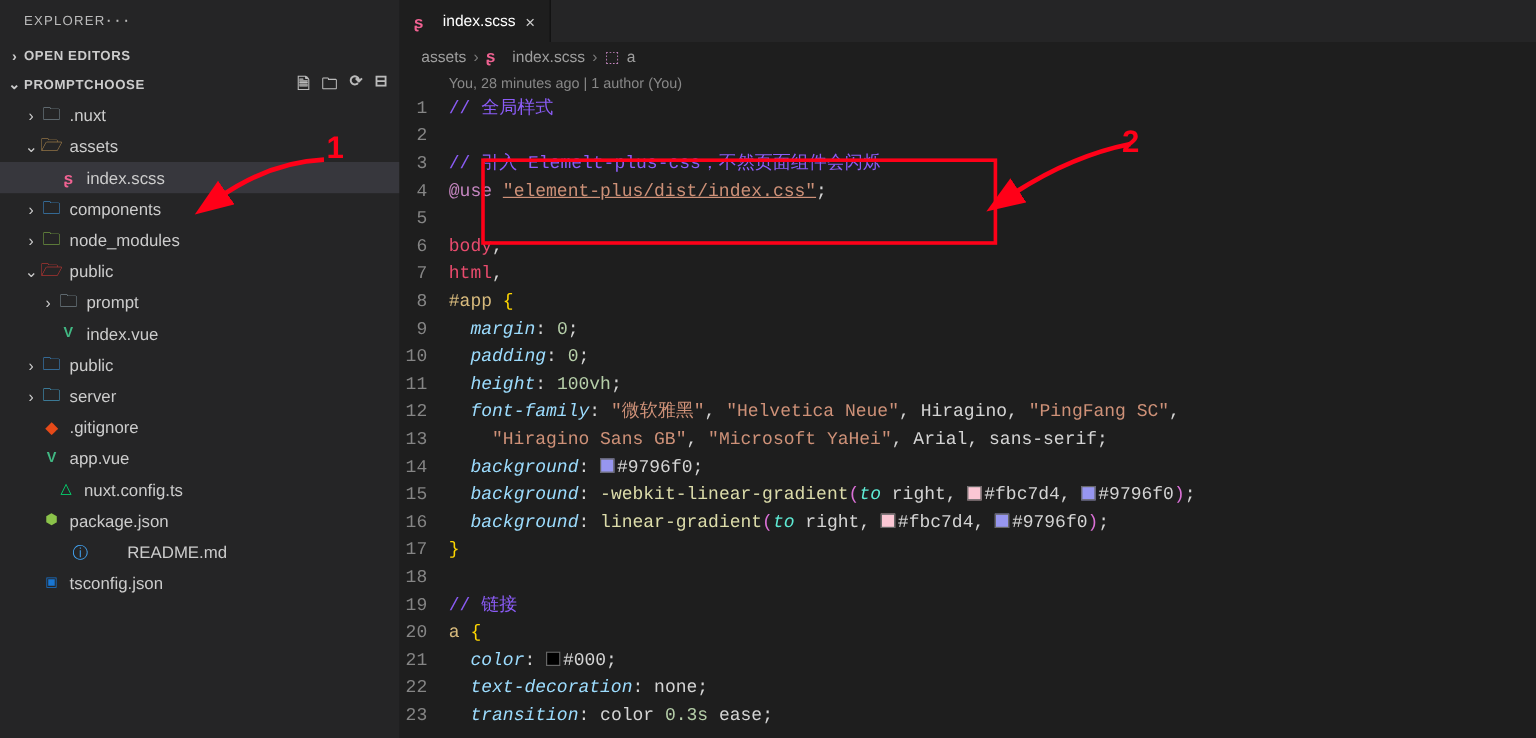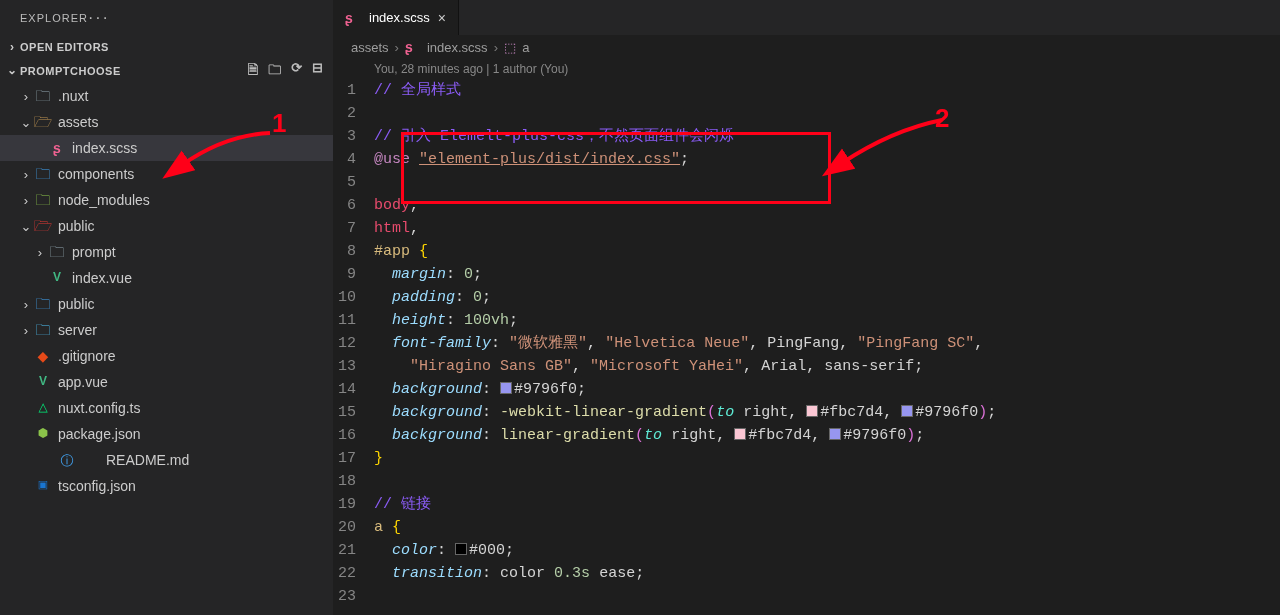--- a/index.html
+++ b/index.html
@@ -162,21 +162,21 @@
         <div class="row" style="padding-left: 18px;">
           <span class="chev none">›</span>
           <span class="icon fi fi-git"></span>
           <span class="label">.gitignore</span>
         </div>
         <div class="row" style="padding-left: 18px;">
           <span class="chev none">›</span>
           <span class="icon fi fi-vue"></span>
           <span class="label">app.vue</span>
         </div>
-        <div class="row" style="padding-left: 18px;">
+        <div class="row" style="padding-left: 18px; margin-left: 12px;">
           <span class="chev none">›</span>
           <span class="icon fi fi-ts"></span>
           <span class="label">nuxt.config.ts</span>
         </div>
         <div class="row" style="padding-left: 18px;">
           <span class="chev none">›</span>
           <span class="icon fi fi-json"></span>
           <span class="label">package.json</span>
         </div>
         <div class="row" style="padding-left: 18px; gap: 24px;">
@@ -242,30 +242,31 @@
 <div class="line"></div>
 <div class="line"><span class="c-comment">// 引入 Elemelt-plus-css，不然页面组件会闪烁</span></div>
 <div class="line"><span class="c-keyword">@use</span> <span class="c-string c-underline">"element-plus/dist/index.css"</span><span class="c-punc">;</span></div>
 <div class="line"></div>
 <div class="line"><span class="c-tagsel">body</span><span class="c-punc">,</span></div>
 <div class="line"><span class="c-tagsel">html</span><span class="c-punc">,</span></div>
 <div class="line"><span class="c-tag">#app</span> <span class="c-brace">{</span></div>
 <div class="line">  <span class="c-prop">margin</span><span class="c-punc">:</span> <span class="c-num">0</span><span class="c-punc">;</span></div>
 <div class="line">  <span class="c-prop">padding</span><span class="c-punc">:</span> <span class="c-num">0</span><span class="c-punc">;</span></div>
 <div class="line">  <span class="c-prop">height</span><span class="c-punc">:</span> <span class="c-num">100</span><span class="c-unit">vh</span><span class="c-punc">;</span></div>
-<div class="line">  <span class="c-prop">font-family</span><span class="c-punc">:</span> <span class="c-string">"微软雅黑"</span><span class="c-punc">,</span> <span class="c-string">"Helvetica Neue"</span><span class="c-punc">,</span> <span class="c-punc">PingFang</span><span class="c-punc">,</span> <span class="c-string">"PingFang SC"</span><span class="c-punc">,</span></div>
+<div class="line">  <span class="c-prop">font-family</span><span class="c-punc">:</span> <span class="c-string">"微软雅黑"</span><span class="c-punc">,</span> <span class="c-string">"Helvetica Neue"</span><span class="c-punc">,</span> <span class="c-punc">Hiragino</span><span class="c-punc">,</span> <span class="c-string">"PingFang SC"</span><span class="c-punc">,</span></div>
 <div class="line">    <span class="c-string">"Hiragino Sans GB"</span><span class="c-punc">,</span> <span class="c-string">"Microsoft YaHei"</span><span class="c-punc">,</span> <span class="c-punc">Arial</span><span class="c-punc">,</span> <span class="c-punc">sans-serif</span><span class="c-punc">;</span></div>
 <div class="line">  <span class="c-prop">background</span><span class="c-punc">:</span> <span class="colorbox" style="background:#9796f0"></span><span class="c-punc">#9796f0</span><span class="c-punc">;</span></div>
 <div class="line">  <span class="c-prop">background</span><span class="c-punc">:</span> <span class="c-func">-webkit-linear-gradient</span><span class="c-brace2">(</span><span class="c-const">to</span> <span class="c-punc">right</span><span class="c-punc">,</span> <span class="colorbox" style="background:#fbc7d4"></span><span class="c-punc">#fbc7d4</span><span class="c-punc">,</span> <span class="colorbox" style="background:#9796f0"></span><span class="c-punc">#9796f0</span><span class="c-brace2">)</span><span class="c-punc">;</span></div>
 <div class="line">  <span class="c-prop">background</span><span class="c-punc">:</span> <span class="c-func">linear-gradient</span><span class="c-brace2">(</span><span class="c-const">to</span> <span class="c-punc">right</span><span class="c-punc">,</span> <span class="colorbox" style="background:#fbc7d4"></span><span class="c-punc">#fbc7d4</span><span class="c-punc">,</span> <span class="colorbox" style="background:#9796f0"></span><span class="c-punc">#9796f0</span><span class="c-brace2">)</span><span class="c-punc">;</span></div>
 <div class="line"><span class="c-brace">}</span></div>
 <div class="line"></div>
 <div class="line"><span class="c-comment">// 链接</span></div>
 <div class="line"><span class="c-tag">a</span> <span class="c-brace">{</span></div>
 <div class="line">  <span class="c-prop">color</span><span class="c-punc">:</span> <span class="colorbox" style="background:#000"></span><span class="c-punc">#000</span><span class="c-punc">;</span></div>
+<div class="line">  <span class="c-prop">text-decoration</span><span class="c-punc">:</span> <span class="c-punc">none</span><span class="c-punc">;</span></div>
 <div class="line">  <span class="c-prop">transition</span><span class="c-punc">:</span> <span class="c-punc">color</span> <span class="c-num">0.3</span><span class="c-unit">s</span> <span class="c-punc">ease</span><span class="c-punc">;</span></div>
       </div>
     </div>
 
     <div class="redbox" style="left:68px; top:132px; width:430px; height:72px;"></div>
   </div>
 
   <div class="anno-label" style="left:272px; top:108px;">1</div>
   <div class="arrow" style="left:170px; top:125px;">
     <svg width="110" height="55">

